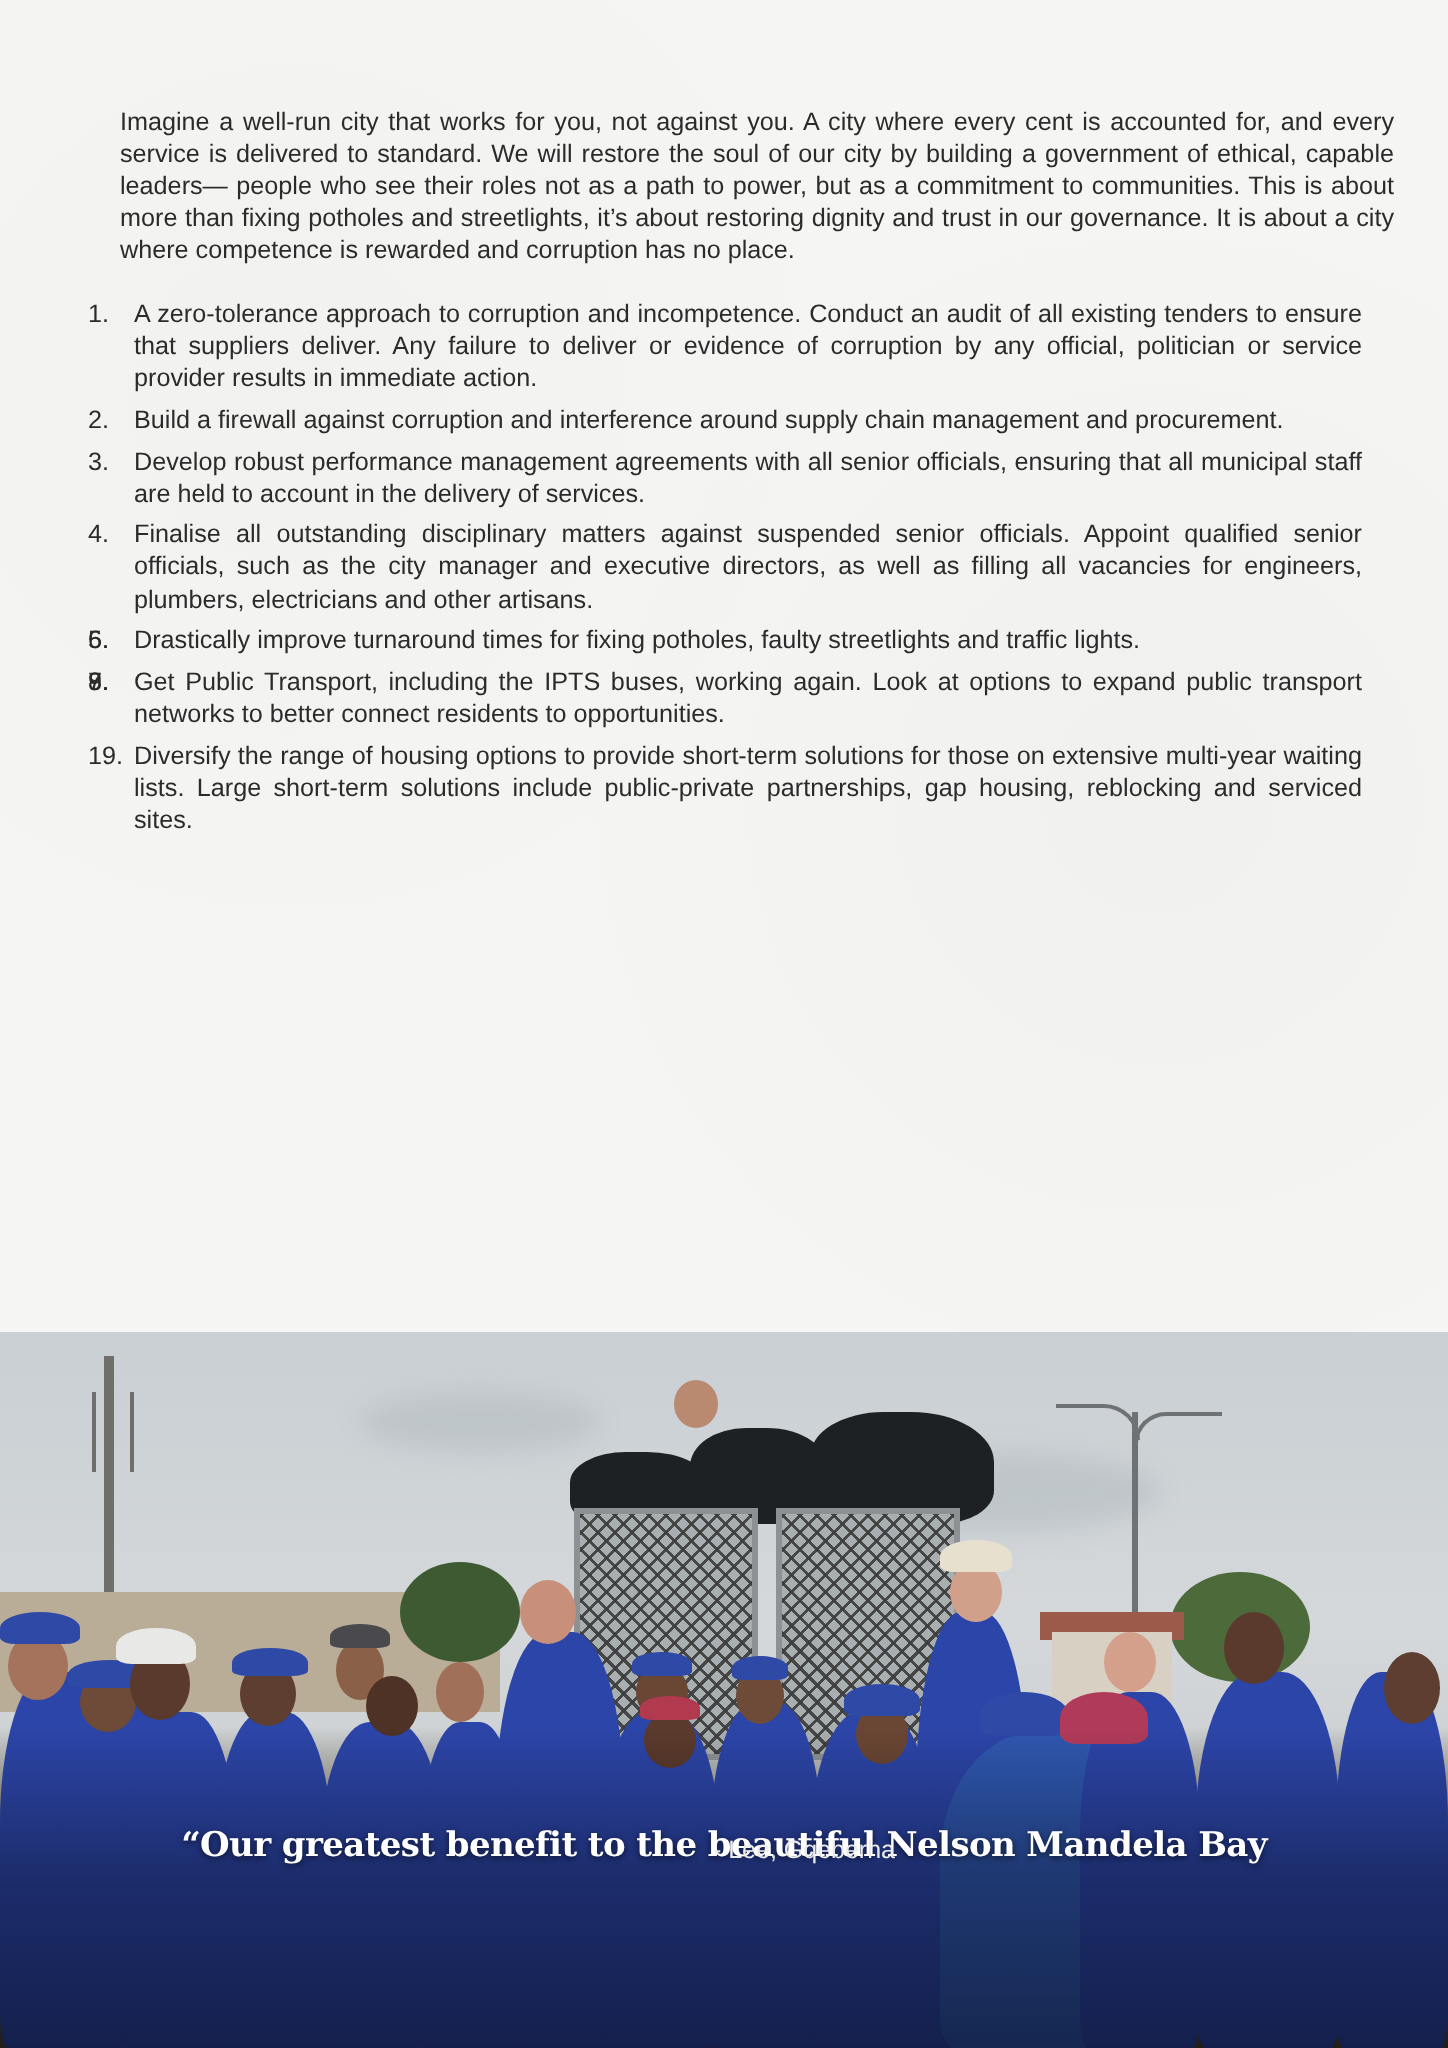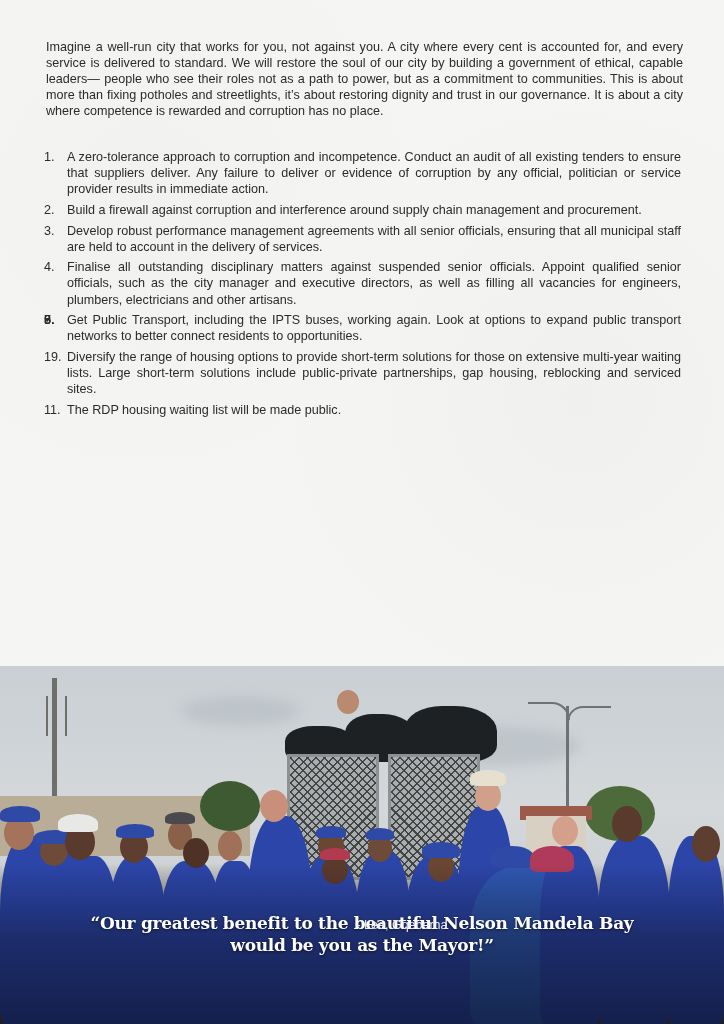--- a/index.html
+++ b/index.html
@@ -12,21 +12,21 @@
   .paper {
     position: absolute; left: 0; top: 0; width: 724px; height: 666px;
     background:
       radial-gradient(circle at 20% 30%, rgba(0,0,0,0.015) 0, transparent 40%),
       radial-gradient(circle at 80% 60%, rgba(0,0,0,0.02) 0, transparent 45%),
       #f5f5f4;
   }
   .intro {
     position: absolute; left: 44px; top: 37px; width: 637px;
     font-size: 12.6px; line-height: 16.1px; text-align: justify;
-    margin: 2px;
+    margin: 16px;
   }
   ol.plan {
     position: absolute; left: 44px; top: 149px; width: 637px;
     margin: 0; padding: 0; list-style: none;
     font-size: 12.6px; line-height: 16.1px;
   }
   ol.plan li {
     position: relative; padding-left: 23px; margin-bottom: 4.6px;
     text-align: justify;
   }
@@ -78,26 +78,25 @@
 
 <div class="paper">
   <p class="intro">Imagine a well-run city that works for you, not against you. A city where every cent is accounted for, and every service is delivered to standard. We will restore the soul of our city by building a government of ethical, capable leaders— people who see their roles not as a path to power, but as a commitment to communities. This is about more than fixing potholes and streetlights, it’s about restoring dignity and trust in our governance. It is about a city where competence is rewarded and corruption has no place.</p>
 
   <ol class="plan">
     <li><span class="num">1.</span><span>A zero-tolerance approach to corruption and incompetence. Conduct an audit of all existing tenders to ensure that suppliers deliver. Any failure to deliver or evidence of corruption by any official, politician or service provider results in immediate action.</span></li>
     <li><span class="num">2.</span><span>Build a firewall against corruption and interference around supply chain management and procurement.</span></li>
     <li><span class="num">3.</span><span>Develop robust performance management agreements with all senior officials, ensuring that all municipal staff are held to account in the delivery of services.</span></li>
     <li><span class="num">4.</span><span>Finalise all outstanding disciplinary matters against suspended senior officials. Appoint qualified senior officials, such as the city manager and executive directors, as well as filling all vacancies for engineers, plumbers, electricians and other artisans.</span></li>
     <li><span class="num">5.</span></li>
-    <li><span class="num">6.</span></li>
+    <li><span class="num">6.</span><span>Drastically improve turnaround times for fixing potholes, faulty streetlights and traffic lights.</span></li>
     <li><span class="num">7.</span></li>
     <li><span class="num">8.</span></li>
     <li><span class="num">9.</span><span>Get Public Transport, including the IPTS buses, working again. Look at options to expand public transport networks to better connect residents to opportunities.</span></li>
     <li><span class="num">19.</span><span>Diversify the range of housing options to provide short-term solutions for those on extensive multi-year waiting lists. Large short-term solutions include public-private partnerships, gap housing, reblocking and serviced sites.</span></li>
-    <li><span class="num">11.</span><span>The RDP housing waiting list will be made public.</span></li>
   </ol>
 </div>
 
 <div class="photo">
   <div class="sky-cloud" style="left:180px;top:30px;width:120px;height:30px;"></div>
   <div class="sky-cloud" style="left:420px;top:60px;width:160px;height:40px;"></div>
   <div class="tower"></div>
   <div class="tower-top"></div>
   <div class="lamp-arm-l"></div>
   <div class="lamp-arm-r"></div>
@@ -161,15 +160,14 @@
   <div class="cap" style="left:530px;top:180px;width:44px;height:26px;background:#b03a5a;"></div>
   <div class="head" style="left:552px;top:150px;width:26px;height:30px;background:#d4a08c;"></div>
   <div class="head" style="left:612px;top:140px;width:30px;height:36px;background:#5a3a2c;"></div>
   <div class="head" style="left:692px;top:160px;width:28px;height:36px;background:#5e3e30;"></div>
 
   <div class="shade"></div>
 </div>
 
 <div class="quote">
   <div>“Our greatest benefit to the beautiful Nelson Mandela Bay</div>
-  <div>would be you as the Mayor!”</div>
 </div>
 <div class="attrib">- Lee, Gqeberha</div>
 
 </body></html>

